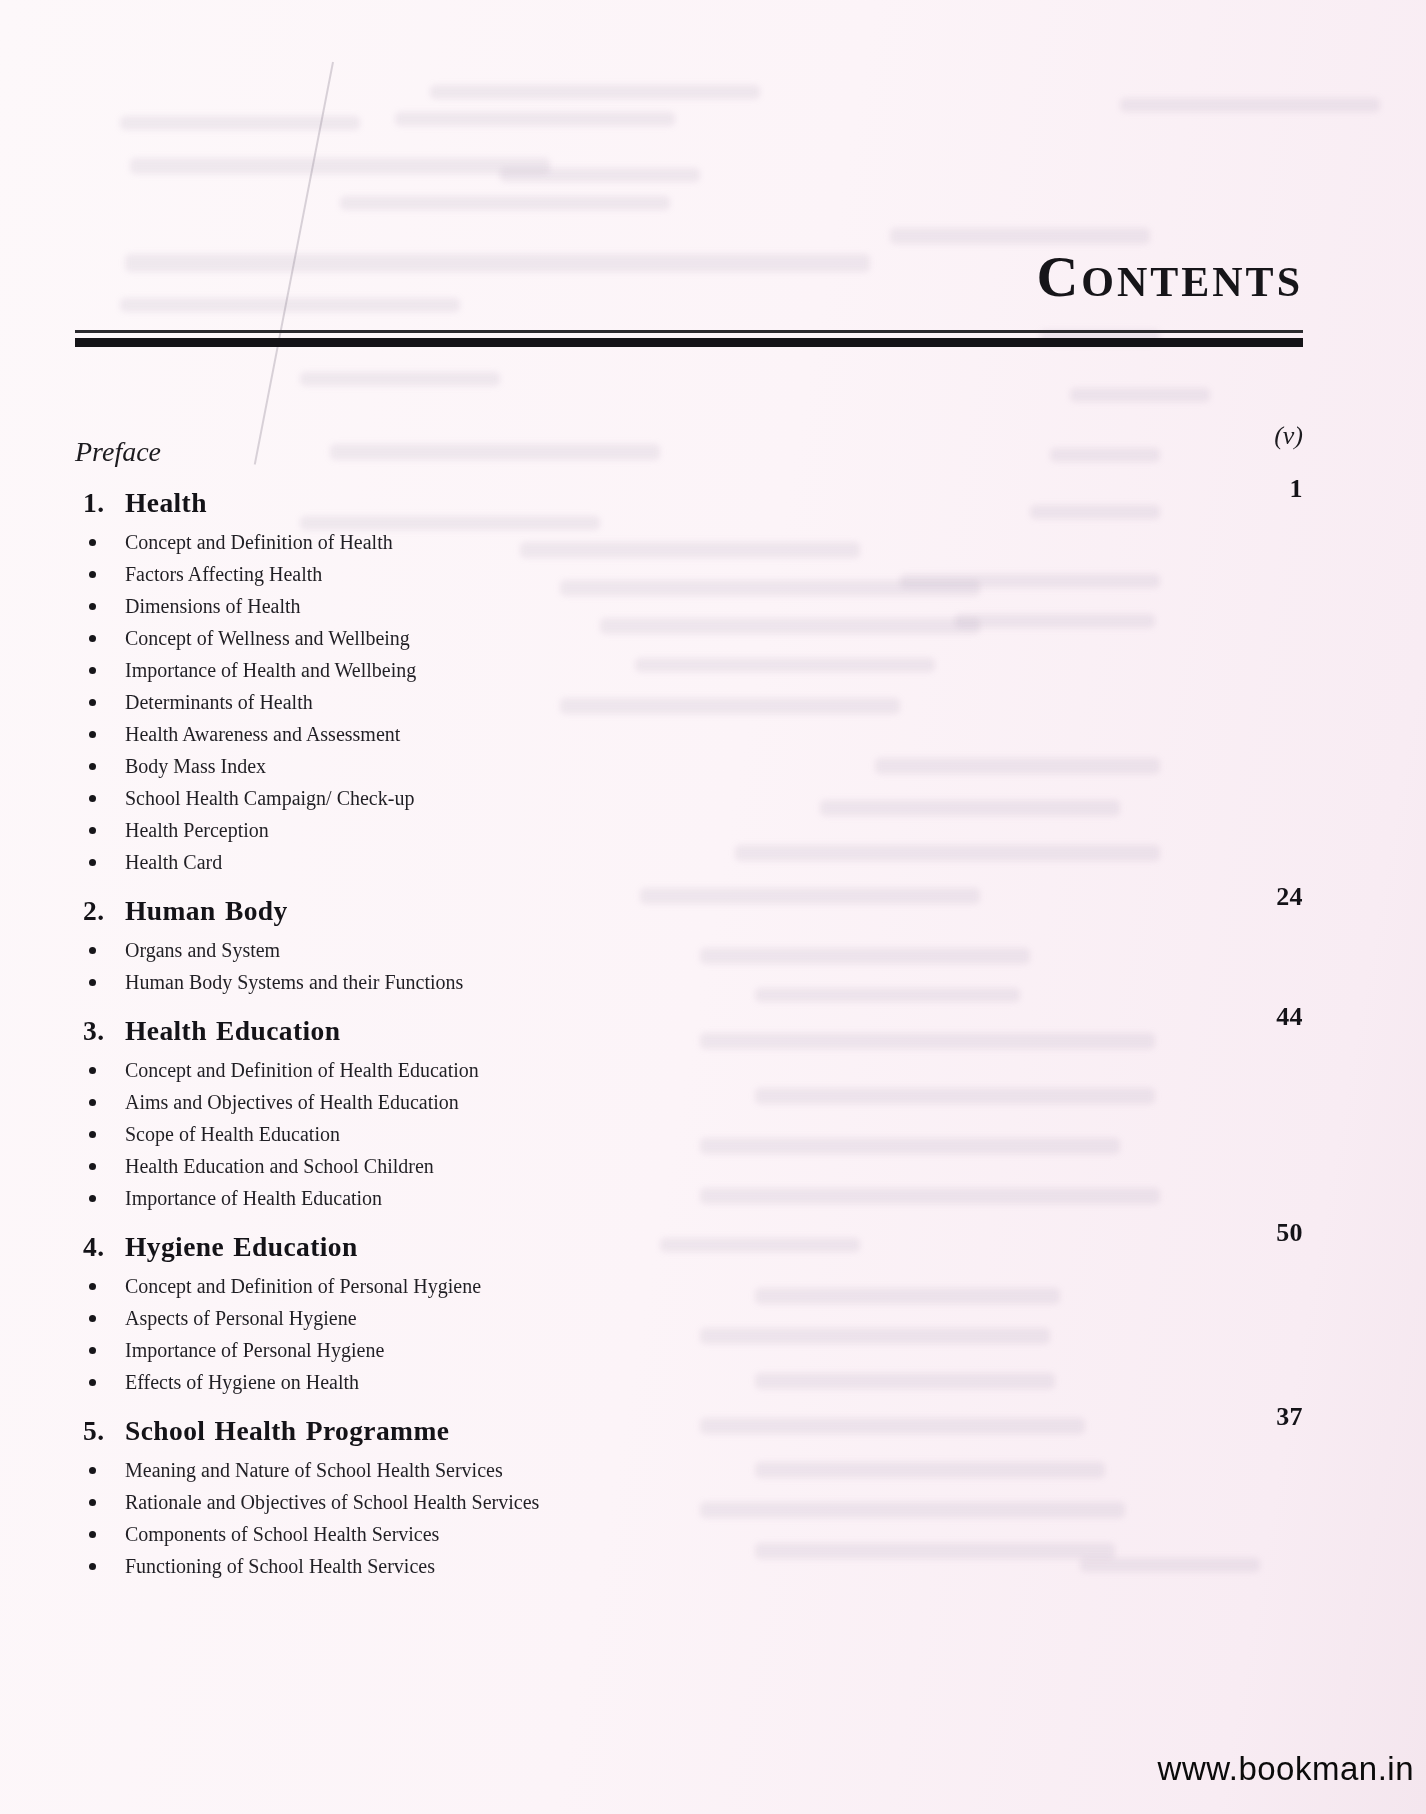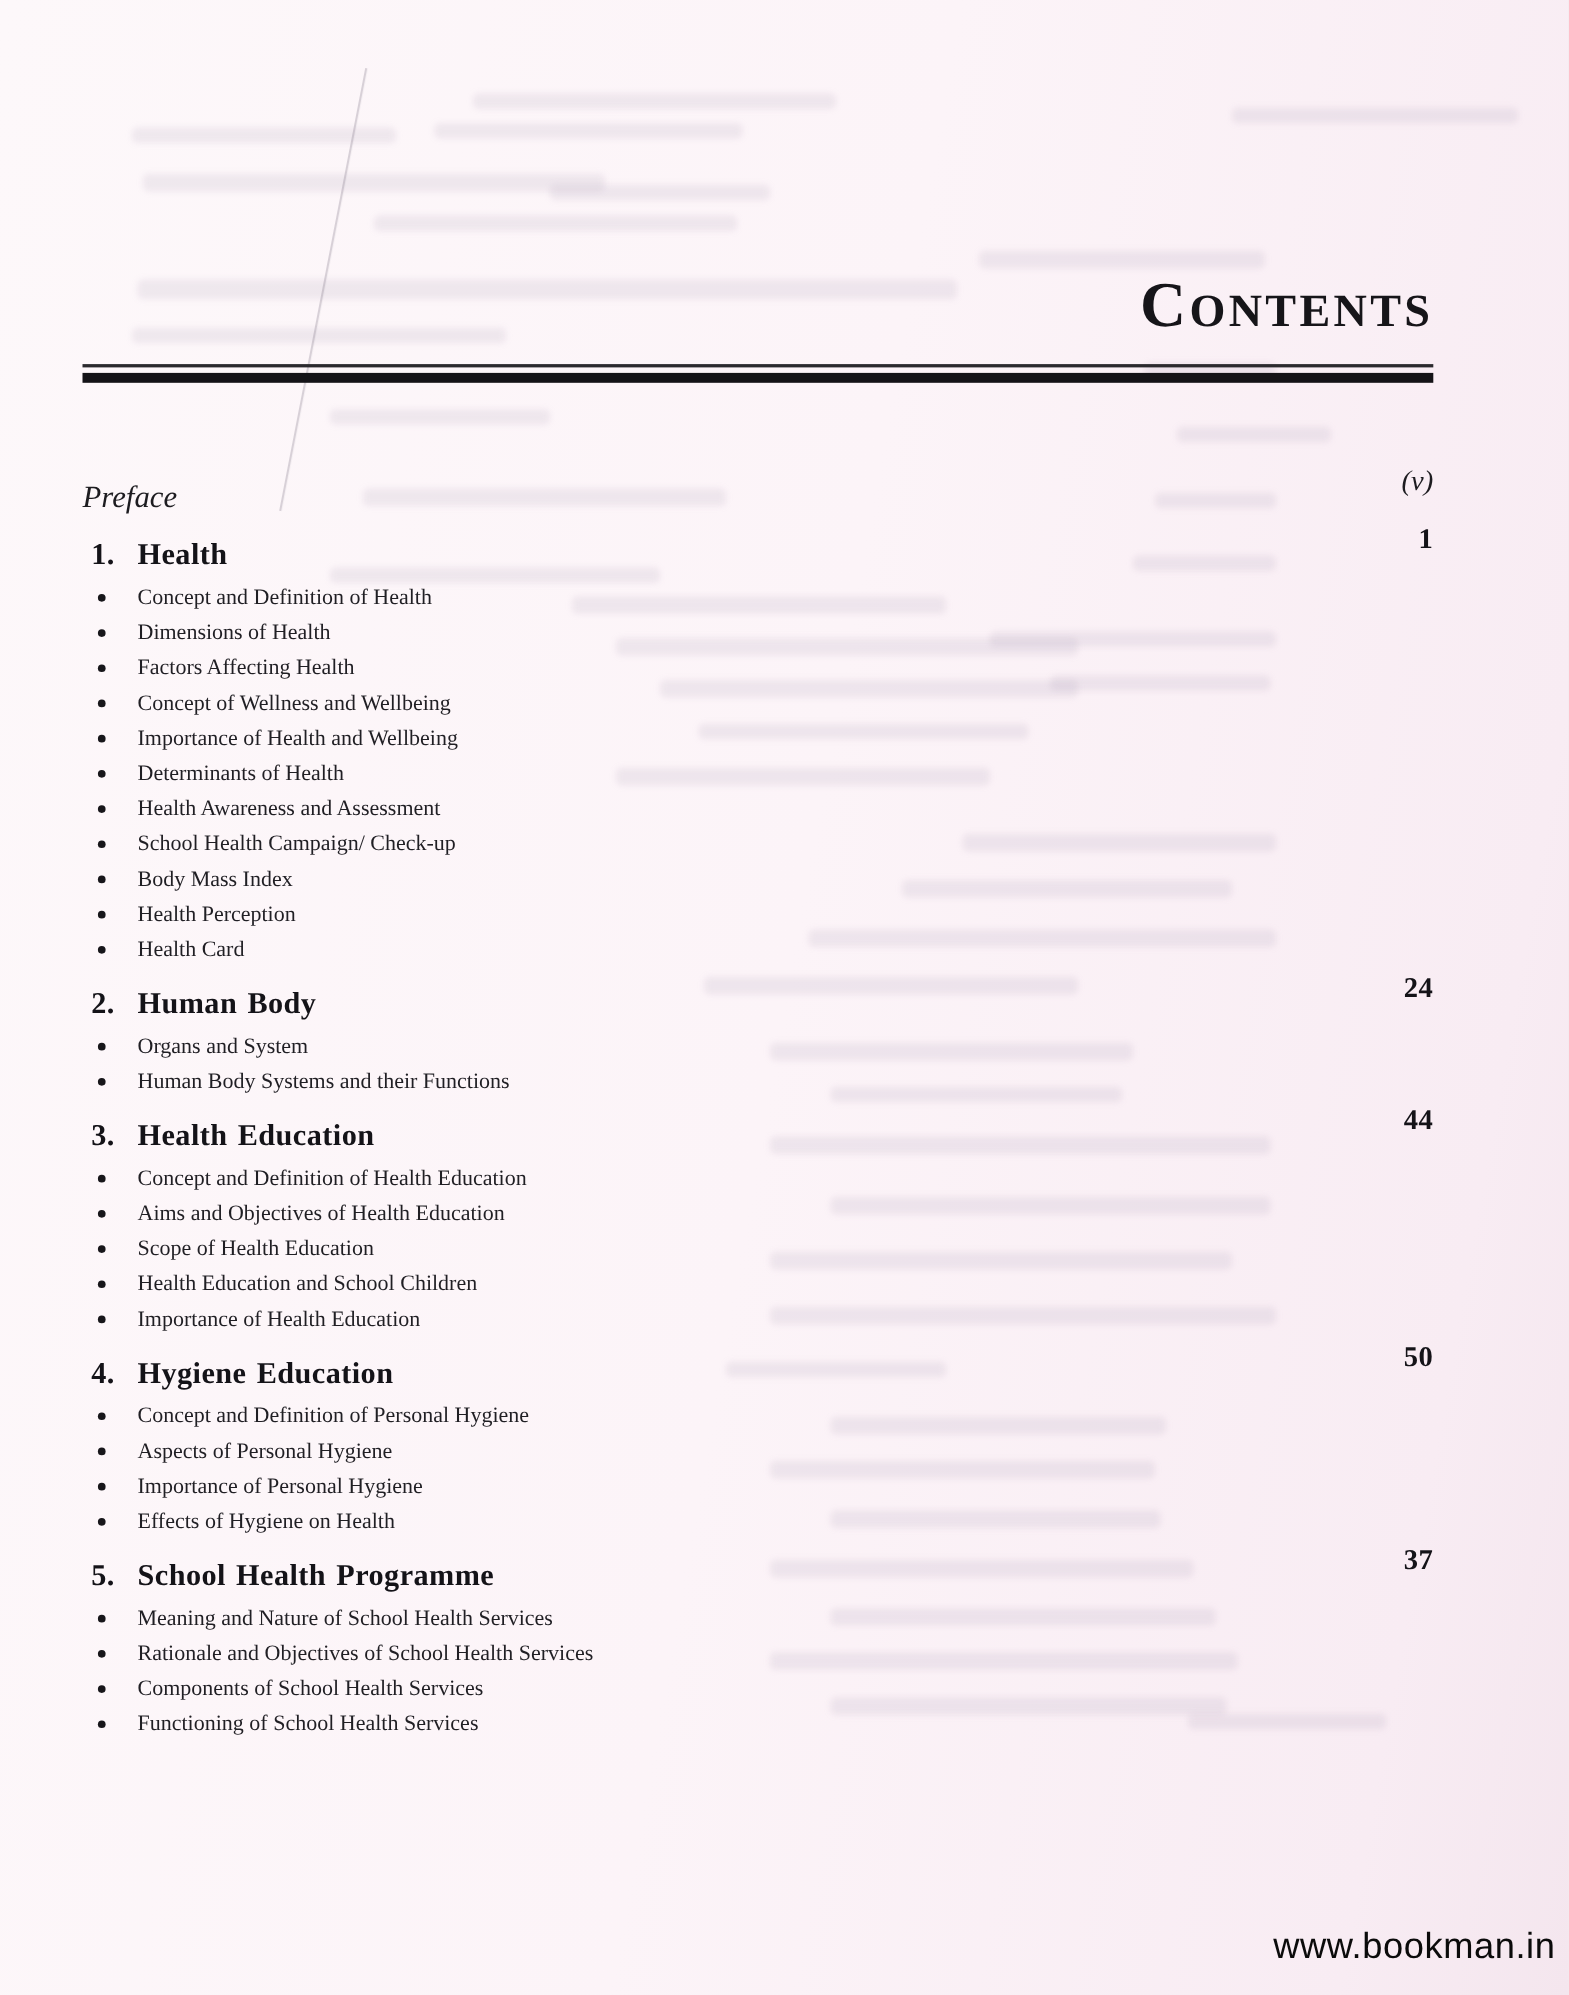--- a/index.html
+++ b/index.html
@@ -155,49 +155,49 @@
               <span class="ch-num">1.</span>
               <span class="ch-title">Health</span>
               <span class="ch-page">1</span>
             </div>
             <div class="topic">
               <span class="bullet"></span>
               <span class="topic-label">Concept and Definition of Health</span>
             </div>
             <div class="topic">
               <span class="bullet"></span>
+              <span class="topic-label">Factors Affecting Health</span>
+            </div>
+            <div class="topic">
+              <span class="bullet"></span>
               <span class="topic-label">Dimensions of Health</span>
             </div>
             <div class="topic">
               <span class="bullet"></span>
-              <span class="topic-label">Factors Affecting Health</span>
-            </div>
-            <div class="topic">
-              <span class="bullet"></span>
               <span class="topic-label">Concept of Wellness and Wellbeing</span>
             </div>
             <div class="topic">
               <span class="bullet"></span>
               <span class="topic-label">Importance of Health and Wellbeing</span>
             </div>
             <div class="topic">
               <span class="bullet"></span>
               <span class="topic-label">Determinants of Health</span>
             </div>
             <div class="topic">
               <span class="bullet"></span>
               <span class="topic-label">Health Awareness and Assessment</span>
             </div>
             <div class="topic">
               <span class="bullet"></span>
+              <span class="topic-label">Body Mass Index</span>
+            </div>
+            <div class="topic">
+              <span class="bullet"></span>
               <span class="topic-label">School Health Campaign/ Check-up</span>
-            </div>
-            <div class="topic">
-              <span class="bullet"></span>
-              <span class="topic-label">Body Mass Index</span>
             </div>
             <div class="topic">
               <span class="bullet"></span>
               <span class="topic-label">Health Perception</span>
             </div>
             <div class="topic">
               <span class="bullet"></span>
               <span class="topic-label">Health Card</span>
             </div>
           </section>

